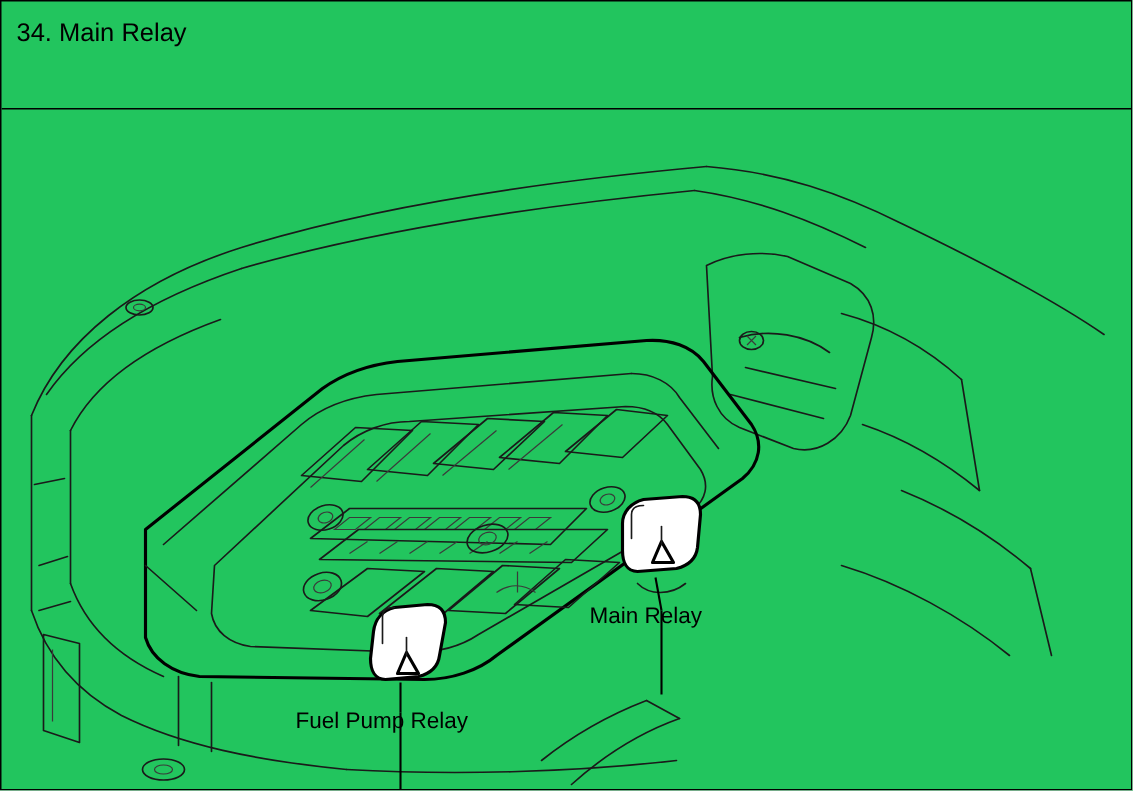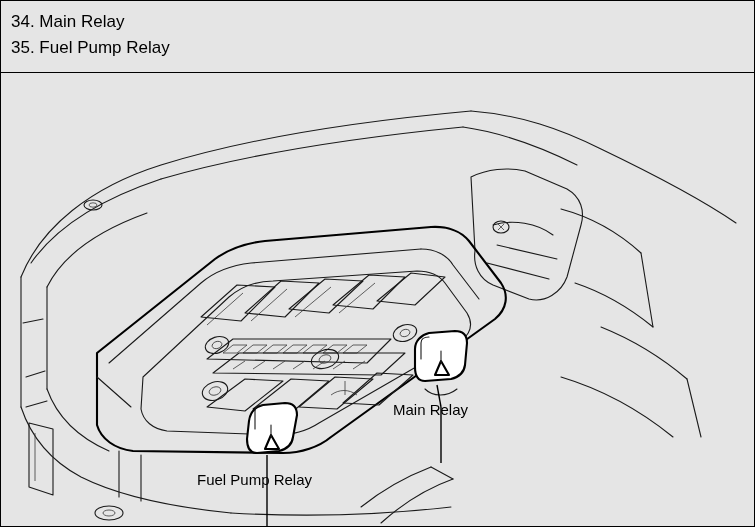--- a/index.html
+++ b/index.html
@@ -9,21 +9,21 @@
   }
   body {
     font-family: "Liberation Sans", sans-serif;
   }
   #page {
     position: relative;
     width: 755px;
     height: 527px;
     box-sizing: border-box;
     border: 1px solid #000000;
-    background: #e5e5e5;
+    background: #22c55e;
     overflow: hidden;
   }
   #header {
     position: absolute;
     left: 0;
     top: 0;
     width: 100%;
     height: 72px;
     box-sizing: border-box;
     border-bottom: 1px solid #000000;
@@ -78,21 +78,20 @@
     fill: #000000;
   }
 </style>
 </head>
 <body>
 
 <div id="page">
 
   <div id="header">
     <div class="header-line">34. Main Relay</div>
-    <div class="header-line">35. Fuel Pump Relay</div>
   </div>
 
   <div id="figure">
     <svg width="753" height="453" viewBox="0 0 753 453" xmlns="http://www.w3.org/2000/svg">
 
       <g>
         <path class="ln" d="M20 200 C 40 150, 90 110, 160 88 C 250 60, 360 44, 470 34"></path>
         <path class="ln" d="M470 34 C 520 38, 560 52, 600 72 C 650 96, 700 122, 735 146"></path>
         <path class="ln" d="M20 200 L 20 330"></path>
         <path class="ln" d="M20 330 C 30 360, 50 384, 80 400 C 120 420, 170 430, 230 436"></path>

